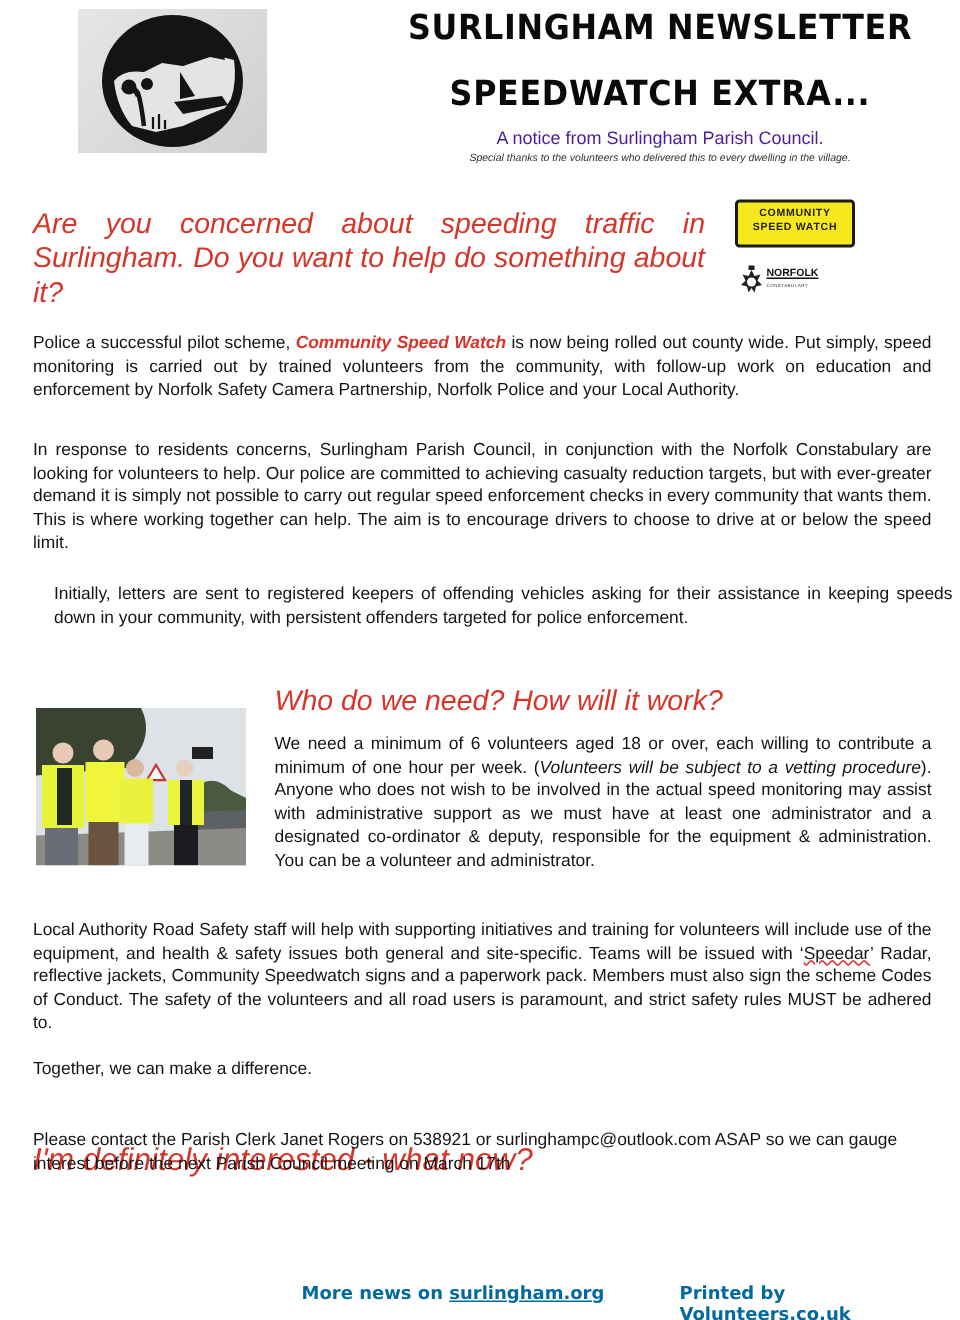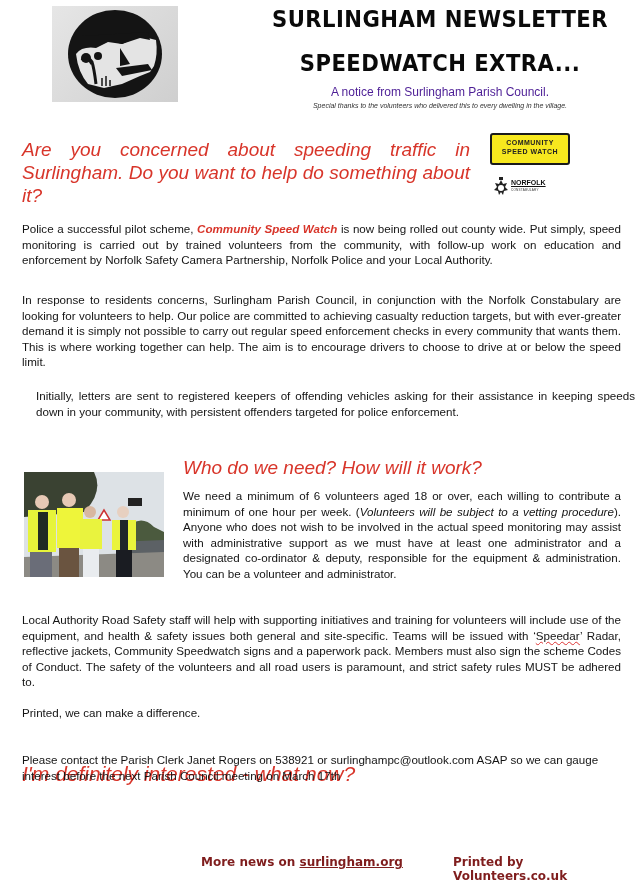--- a/index.html
+++ b/index.html
@@ -38,21 +38,21 @@
     .p5 { left: 22px; top: 612px; width: 599px; }
     .p6 { left: 22px; top: 705px; width: 599px; }
     .p7 { left: 22px; top: 752px; width: 599px; text-align: left; }
     .cs-link { color: #d8352a; font-weight: bold; font-style: italic; }
     .spell { text-decoration: underline wavy #d33; text-decoration-thickness: 1px; }
 
     
     .photo { left: 24px; top: 472px; width: 140px; height: 105px; overflow: hidden; background: #dfe3e6; }
 
     
-    .footer { top: 855px; font-size: 12px; font-weight: bold; color: #7f1d1d; font-family: "DejaVu Sans", sans-serif; }
+    .footer { top: 855px; font-size: 12px; font-weight: bold; color: #0369a1; font-family: "DejaVu Sans", sans-serif; }
     .foot-left { left: 201px; }
     .foot-right { left: 453px; }
     .u { text-decoration: underline; }
     .u-red { text-decoration: underline dotted #d33; text-decoration-thickness: 2px; }
   </style>
 </head>
 <body>
 
 <div class="abs logo">
   <svg width="126" height="96" viewBox="0 0 126 96">
@@ -125,21 +125,21 @@
     <rect x="104" y="26" width="14" height="8" fill="#222"></rect>
   </svg>
 </div>
 <div class="abs h-red h2">Who do we need? How will it work?</div>
 <div class="abs p p4">
   <span>We need a minimum of 6 volunteers aged 18 or over, each willing to contribute a minimum of one hour per week. (</span><em>Volunteers will be subject to a vetting procedure</em><span>).  Anyone who does not wish to be involved in the actual speed monitoring may assist with administrative support as we must have at least one administrator and a designated co-ordinator &amp; deputy, responsible for the equipment &amp; administration. You can be a volunteer and administrator.</span>
 </div>
 <div class="abs p p5">
   <span>Local Authority Road Safety staff will help with supporting initiatives and training for volunteers will include use of the equipment, and health &amp; safety issues both general and site-specific. Teams will be issued with ‘</span><span class="spell">Speedar</span><span>’ Radar, reflective jackets, Community Speedwatch signs and a paperwork pack. Members must also sign the scheme Codes of Conduct.  The safety of the volunteers and all road users is paramount, and strict safety rules MUST be adhered to.</span>
 </div>
-<div class="abs p p6">Printed, we can make a difference.</div>
+<div class="abs p p6">Together, we can make a difference.</div>
 
 <div class="abs h-red h3">I'm definitely interested - what now?</div>
 <div class="abs p p7">Please contact the Parish Clerk Janet Rogers on 538921 or surlinghampc@outlook.com ASAP so we can gauge interest before the next Parish Council meeting on March 17th</div>
 
 <div class="abs footer foot-left">
   <span>More news on </span><span class="u">surlingham.org</span>
 </div>
 <div class="abs footer foot-right">
   <span>Printed by </span><span class="u-red">Volunteers.co.uk</span>
 </div>

